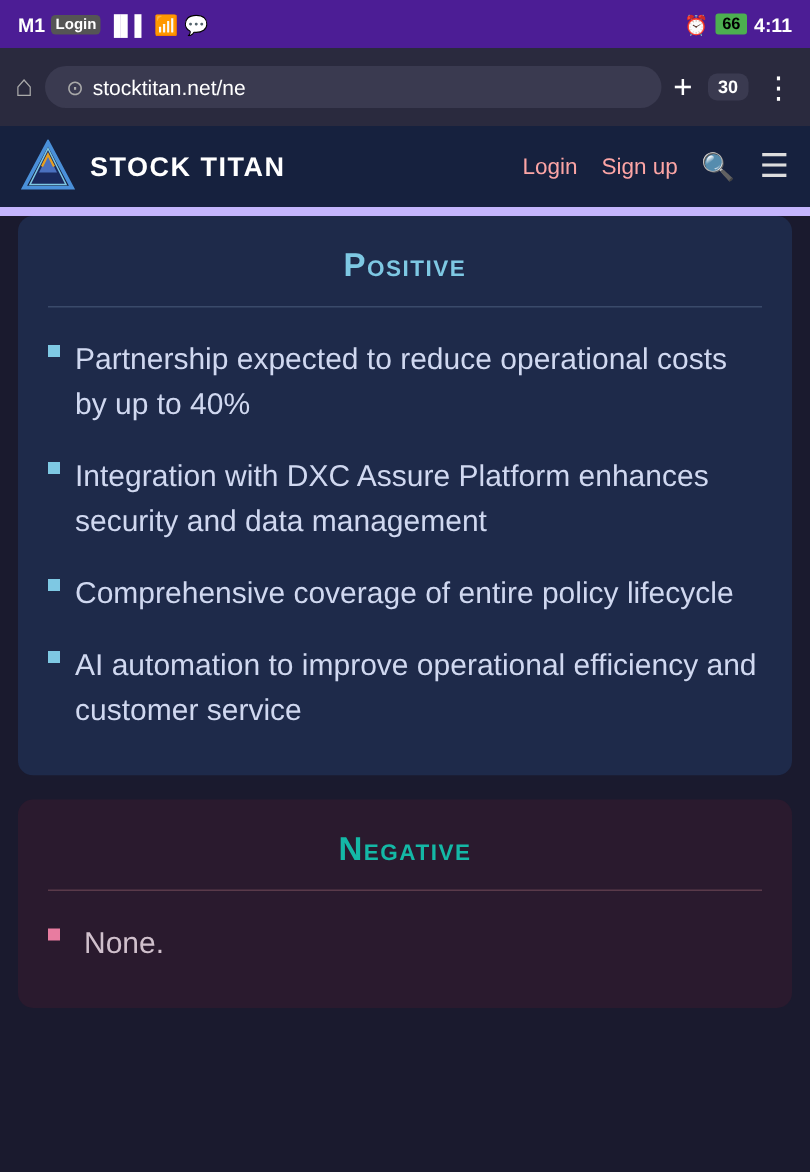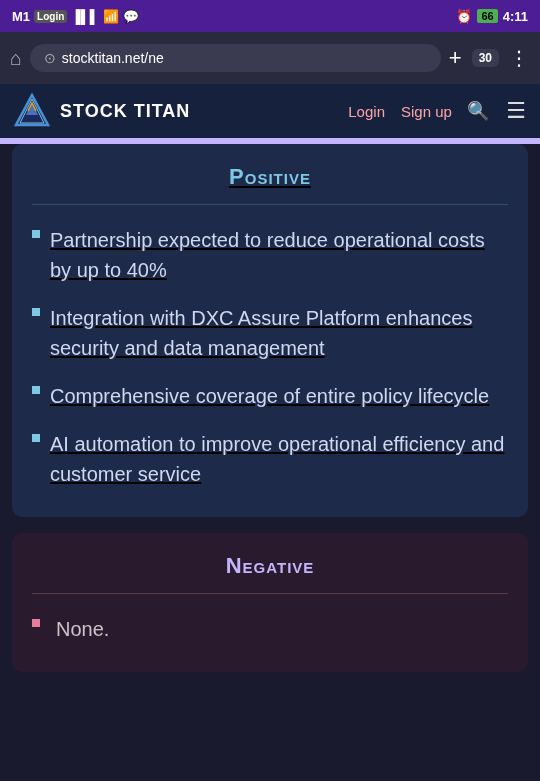--- a/index.html
+++ b/index.html
@@ -147,21 +147,20 @@
       padding: 0;
     }
 
     
     .positive-section {
       background: #1e2a4a;
       margin: 0 12px 0 12px;
       border-radius: 10px;
       padding: 20px 20px 28px 20px;
       margin-bottom: 0;
-      text-decoration: underline;
     }
 
     .section-title-positive {
       text-align: center;
       font-size: 22px;
       font-weight: 800;
       color: #7ec8e3;
       letter-spacing: 1px;
       margin-bottom: 14px;
       font-variant: small-caps;
@@ -208,21 +207,21 @@
       background: #2a1a2e;
       margin: 0 12px;
       border-radius: 10px;
       padding: 20px 20px 28px 20px;
     }
 
     .section-title-negative {
       text-align: center;
       font-size: 22px;
       font-weight: 800;
-      color: #c4b5fd;
+      color: #14b8a6;
       letter-spacing: 1px;
       margin-bottom: 14px;
       font-variant: small-caps;
     }
 
     .negative-section .section-divider {
       border-top-color: #5a3a4a;
     }
 
     .negative-section .bullet-square {

